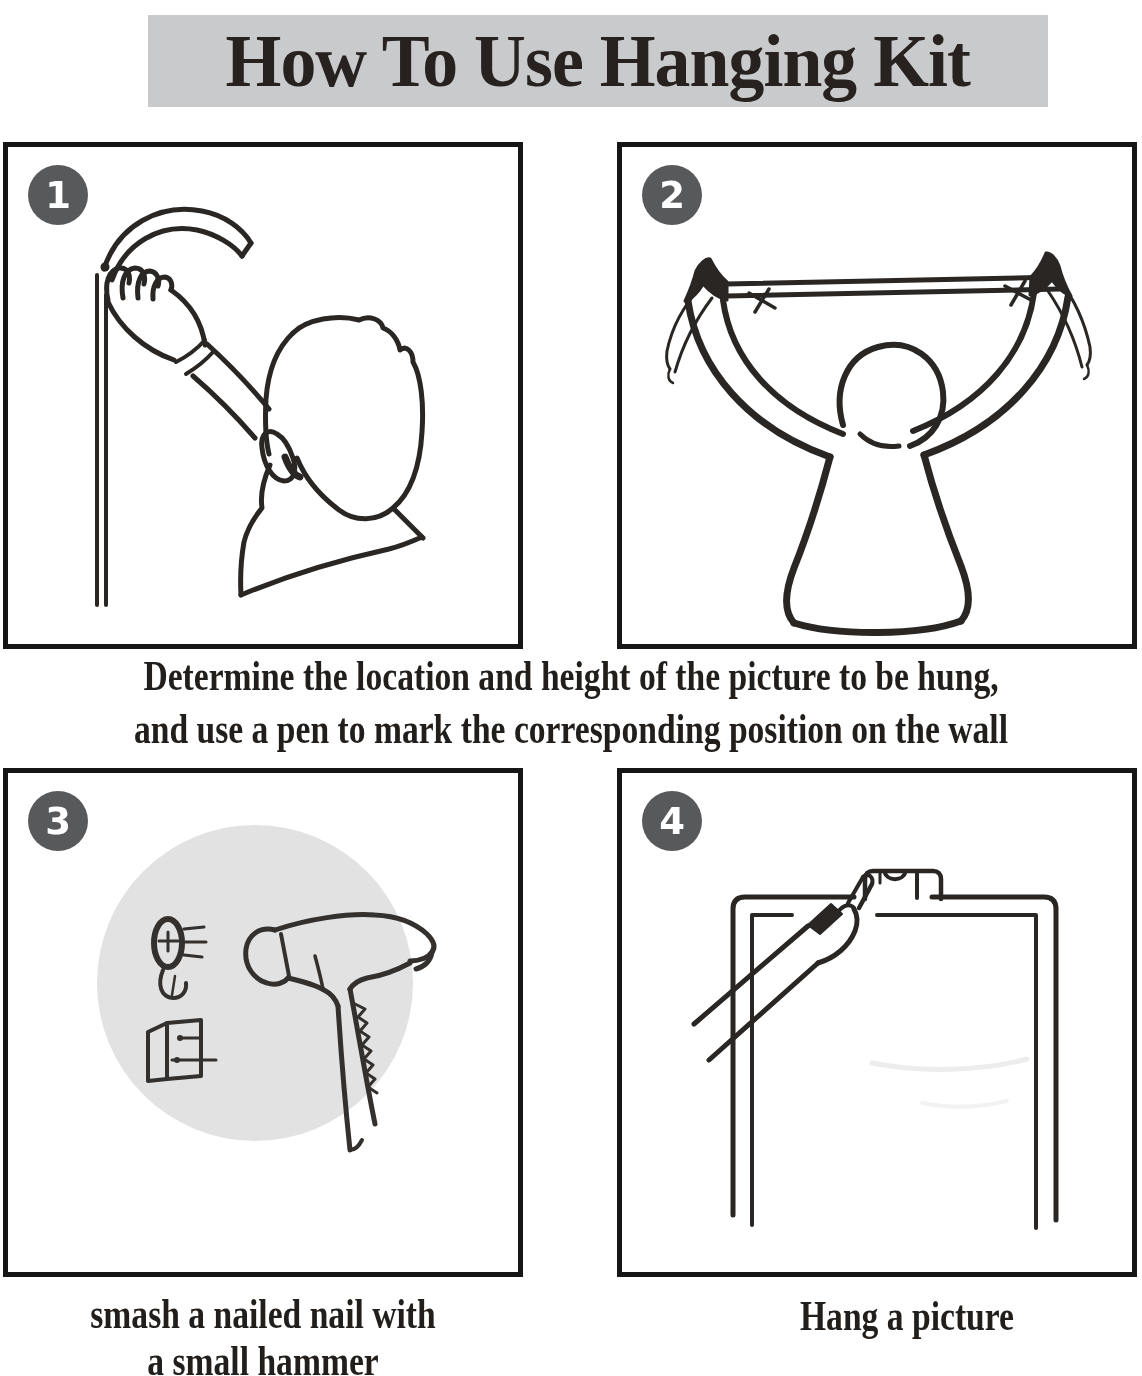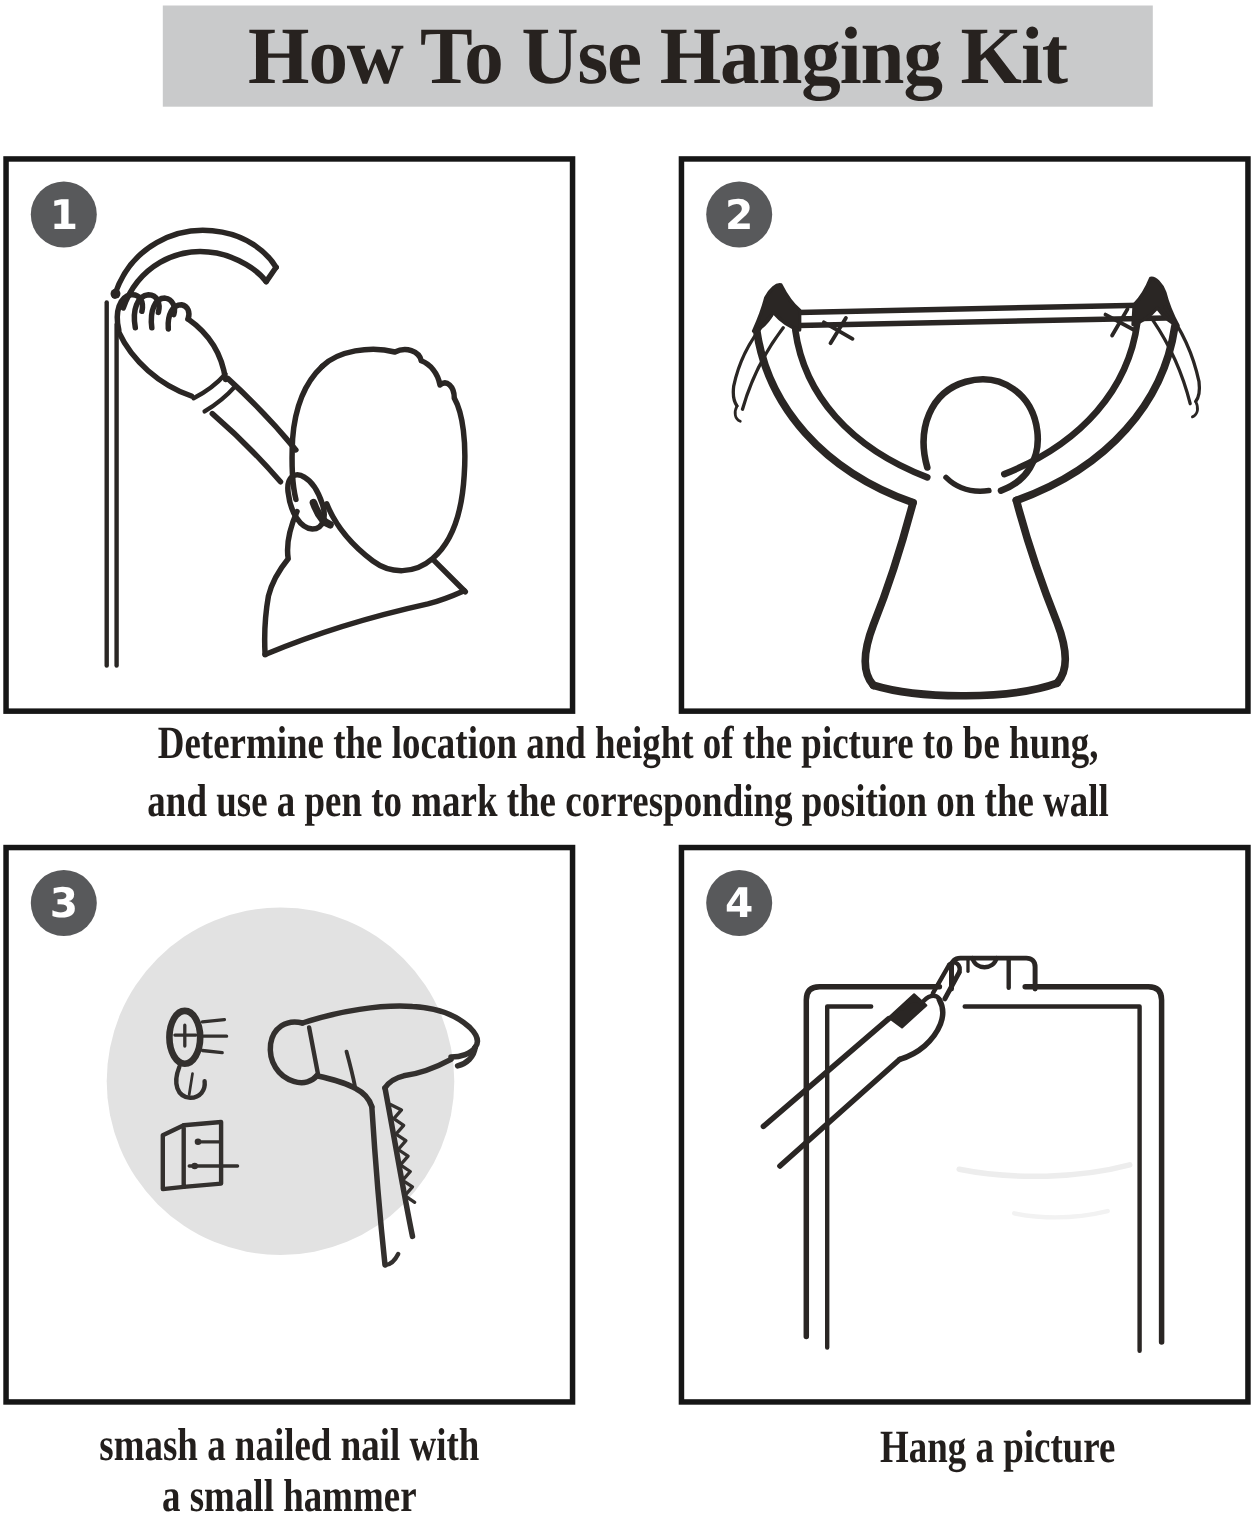--- a/index.html
+++ b/index.html
@@ -1,21 +1,21 @@
 <!DOCTYPE html>
 <html style="--title-bar-bg: #c9cacb; --step-badge-bg: #58595b; --step-badge-text: #ffffff; --line-art-ink: #2a2624; --hammer-circle-bg: #e2e2e2; --panel-border: #161616;"><head>
 <meta charset="utf-8">
 <style>
   html,body { margin:0; padding:0; }
   body {
     width:1142px; height:1376px; position:relative; background:#ffffff;
     font-family:"Liberation Serif", serif; overflow:hidden;
   }
   .title-banner {
-    position:absolute; left:148px; top:5px; width:900px; height:92px;
+    position:absolute; left:148px; top:15px; width:900px; height:92px;
     background:var(--title-bar-bg,#c9cacb);
     display:flex; align-items:center; justify-content:center;
   }
   .page-title {
     font-weight:bold; font-size:74px; color:#27221f; letter-spacing:-1px;
     transform:scaleX(0.97); white-space:nowrap;
   }
   .panel {
     position:absolute; width:520px; background:#ffffff;
     border:5px solid var(--panel-border,#161616); box-sizing:border-box;

